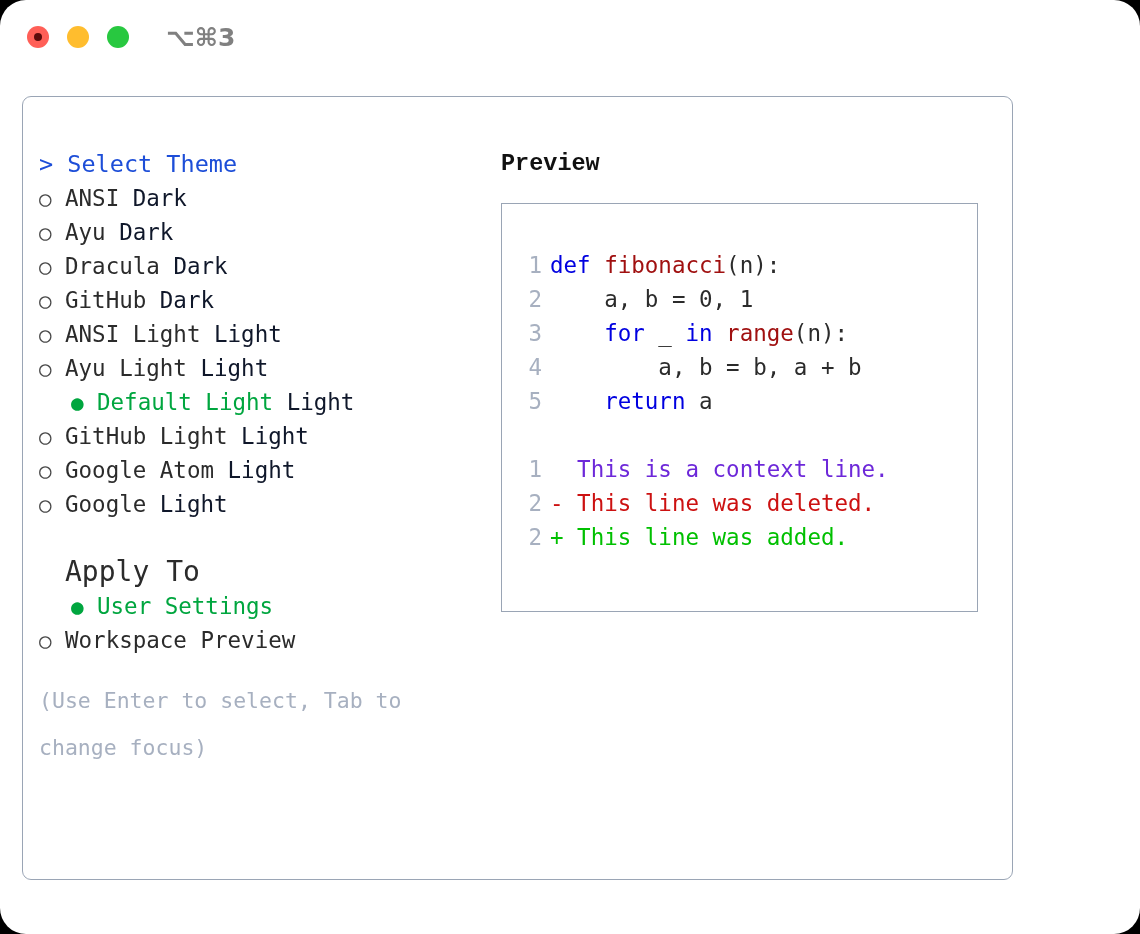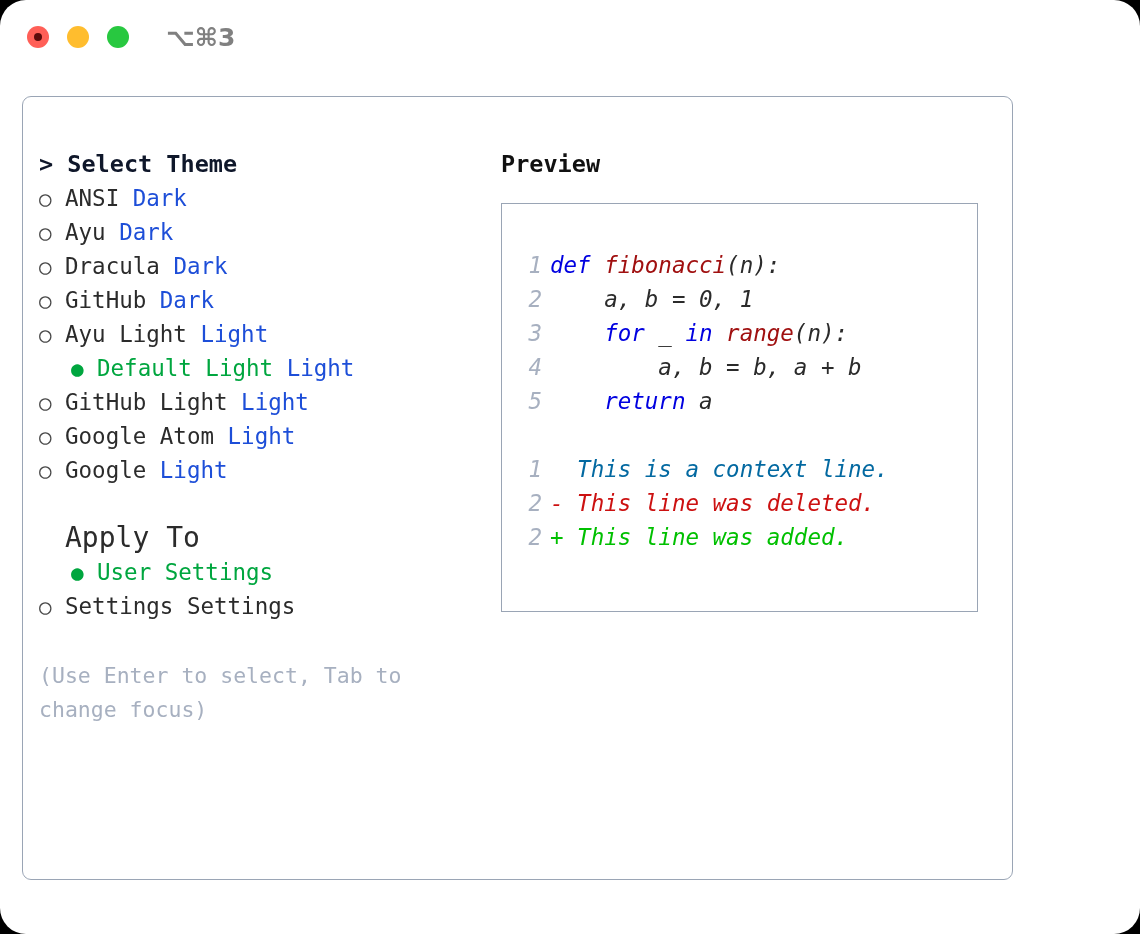--- a/index.html
+++ b/index.html
@@ -85,92 +85,92 @@
     width: 440px;
   }
   .row {
     height: 34px;
     line-height: 34px;
     font-size: 22.5px;
     color: #2b2b2b;
     white-space: nowrap;
   }
   .header-row {
-    font-weight: bold;
-    color: #0f172a;
+    font-weight: normal;
+    color: #1d4ed8;
     font-size: 23.5px;
   }
   .bullet {
     display: inline-block;
     width: 26px;
     text-align: left;
     font-size: 21px;
     vertical-align: baseline;
   }
   .bullet.empty { color: #4a4a4a; }
   .bullet.filled { color: #00a63f; }
   .row.selected { color: #00a63f; margin-left: 32px; }
   .badge {
-    color: #1d4ed8;
+    color: #0f172a;
   }
   .apply-header {
     color: #2b2b2b;
     font-size: 28px;
     font-weight: normal;
     padding-left: 26px;
   }
   .spacer { height: 34px; }
   .hint {
-    margin-top: 36px;
+    margin-top: 20px;
     font-size: 21.5px;
-    line-height: 34px;
+    line-height: 47px;
     color: #a7b0c0;
     width: 420px;
   }
 
   
   .right-col {
     position: absolute;
     left: 478px; top: 50px;
     width: 500px;
   }
   .preview-label {
     font-size: 23.5px;
     font-weight: bold;
     color: #111111;
     line-height: 34px;
     margin-bottom: 22px;
+    font-family: Liberation Mono, monospace;
   }
   .preview-box {
     width: 477px;
     height: 409px;
     border: 1px solid #9aa5b5;
     box-sizing: border-box;
     background: #ffffff;
     padding: 44px 0 0 12px;
   }
   .code-line {
     font-size: 22.5px;
     line-height: 34px;
     white-space: pre;
     color: #2b2b2b;
-    font-style: italic;
   }
   .ln {
     display: inline-block;
     width: 28px;
     text-align: right;
     color: #a7b0c0;
     margin-right: 8px;
   }
   .kw  { color: #0000e0; }
   .fn  { color: #a01010; }
   .pl  { color: #2b2b2b; }
   .blank-line { height: 34px; }
-  .ctx { color: #0369a1; }
+  .ctx { color: #6d28d9; }
   .del { color: #cc1111; }
   .add { color: #00c000; }
 </style>
 </head>
 <body>
 
 <div class="screen">
 
   <div class="titlebar">
     <div class="lights">
@@ -185,33 +185,34 @@
 
     <div class="left-col">
       <div class="row header-row">
         <span>&gt; </span><span>Select Theme</span>
       </div>
       <div id="theme-list">
           <div class="row"><span class="bullet empty">○</span><span>ANSI</span> <span class="badge">Dark</span></div>
           <div class="row"><span class="bullet empty">○</span><span>Ayu</span> <span class="badge">Dark</span></div>
           <div class="row"><span class="bullet empty">○</span><span>Dracula</span> <span class="badge">Dark</span></div>
           <div class="row"><span class="bullet empty">○</span><span>GitHub</span> <span class="badge">Dark</span></div>
+          <div class="row"><span class="bullet empty">○</span><span>ANSI Light</span> <span class="badge">Light</span></div>
           <div class="row"><span class="bullet empty">○</span><span>Ayu Light</span> <span class="badge">Light</span></div>
           <div class="row selected"><span class="bullet filled">●</span><span>Default Light</span> <span class="badge">Light</span></div>
           <div class="row"><span class="bullet empty">○</span><span>GitHub Light</span> <span class="badge">Light</span></div>
           <div class="row"><span class="bullet empty">○</span><span>Google Atom</span> <span class="badge">Light</span></div>
           <div class="row"><span class="bullet empty">○</span><span>Google</span> <span class="badge">Light</span></div>
         </div>
 
       <div class="spacer"></div>
 
       <div class="row apply-header">Apply To</div>
       <div id="apply-list">
           <div class="row selected"><span class="bullet filled">●</span><span>User Settings</span></div>
-          <div class="row"><span class="bullet empty">○</span><span>Settings Settings</span></div>
+          <div class="row"><span class="bullet empty">○</span><span>Workspace Preview</span></div>
         </div>
 
       <div class="hint">(Use Enter to select, Tab to change focus)</div>
     </div>
 
     <div class="right-col">
       <div class="preview-label">Preview</div>
       <div class="preview-box">
         <div id="code-block">
             <div class="code-line"><span class="ln">1</span><span class="kw">def </span><span class="fn">fibonacci</span><span class="pl">(n):</span></div>

